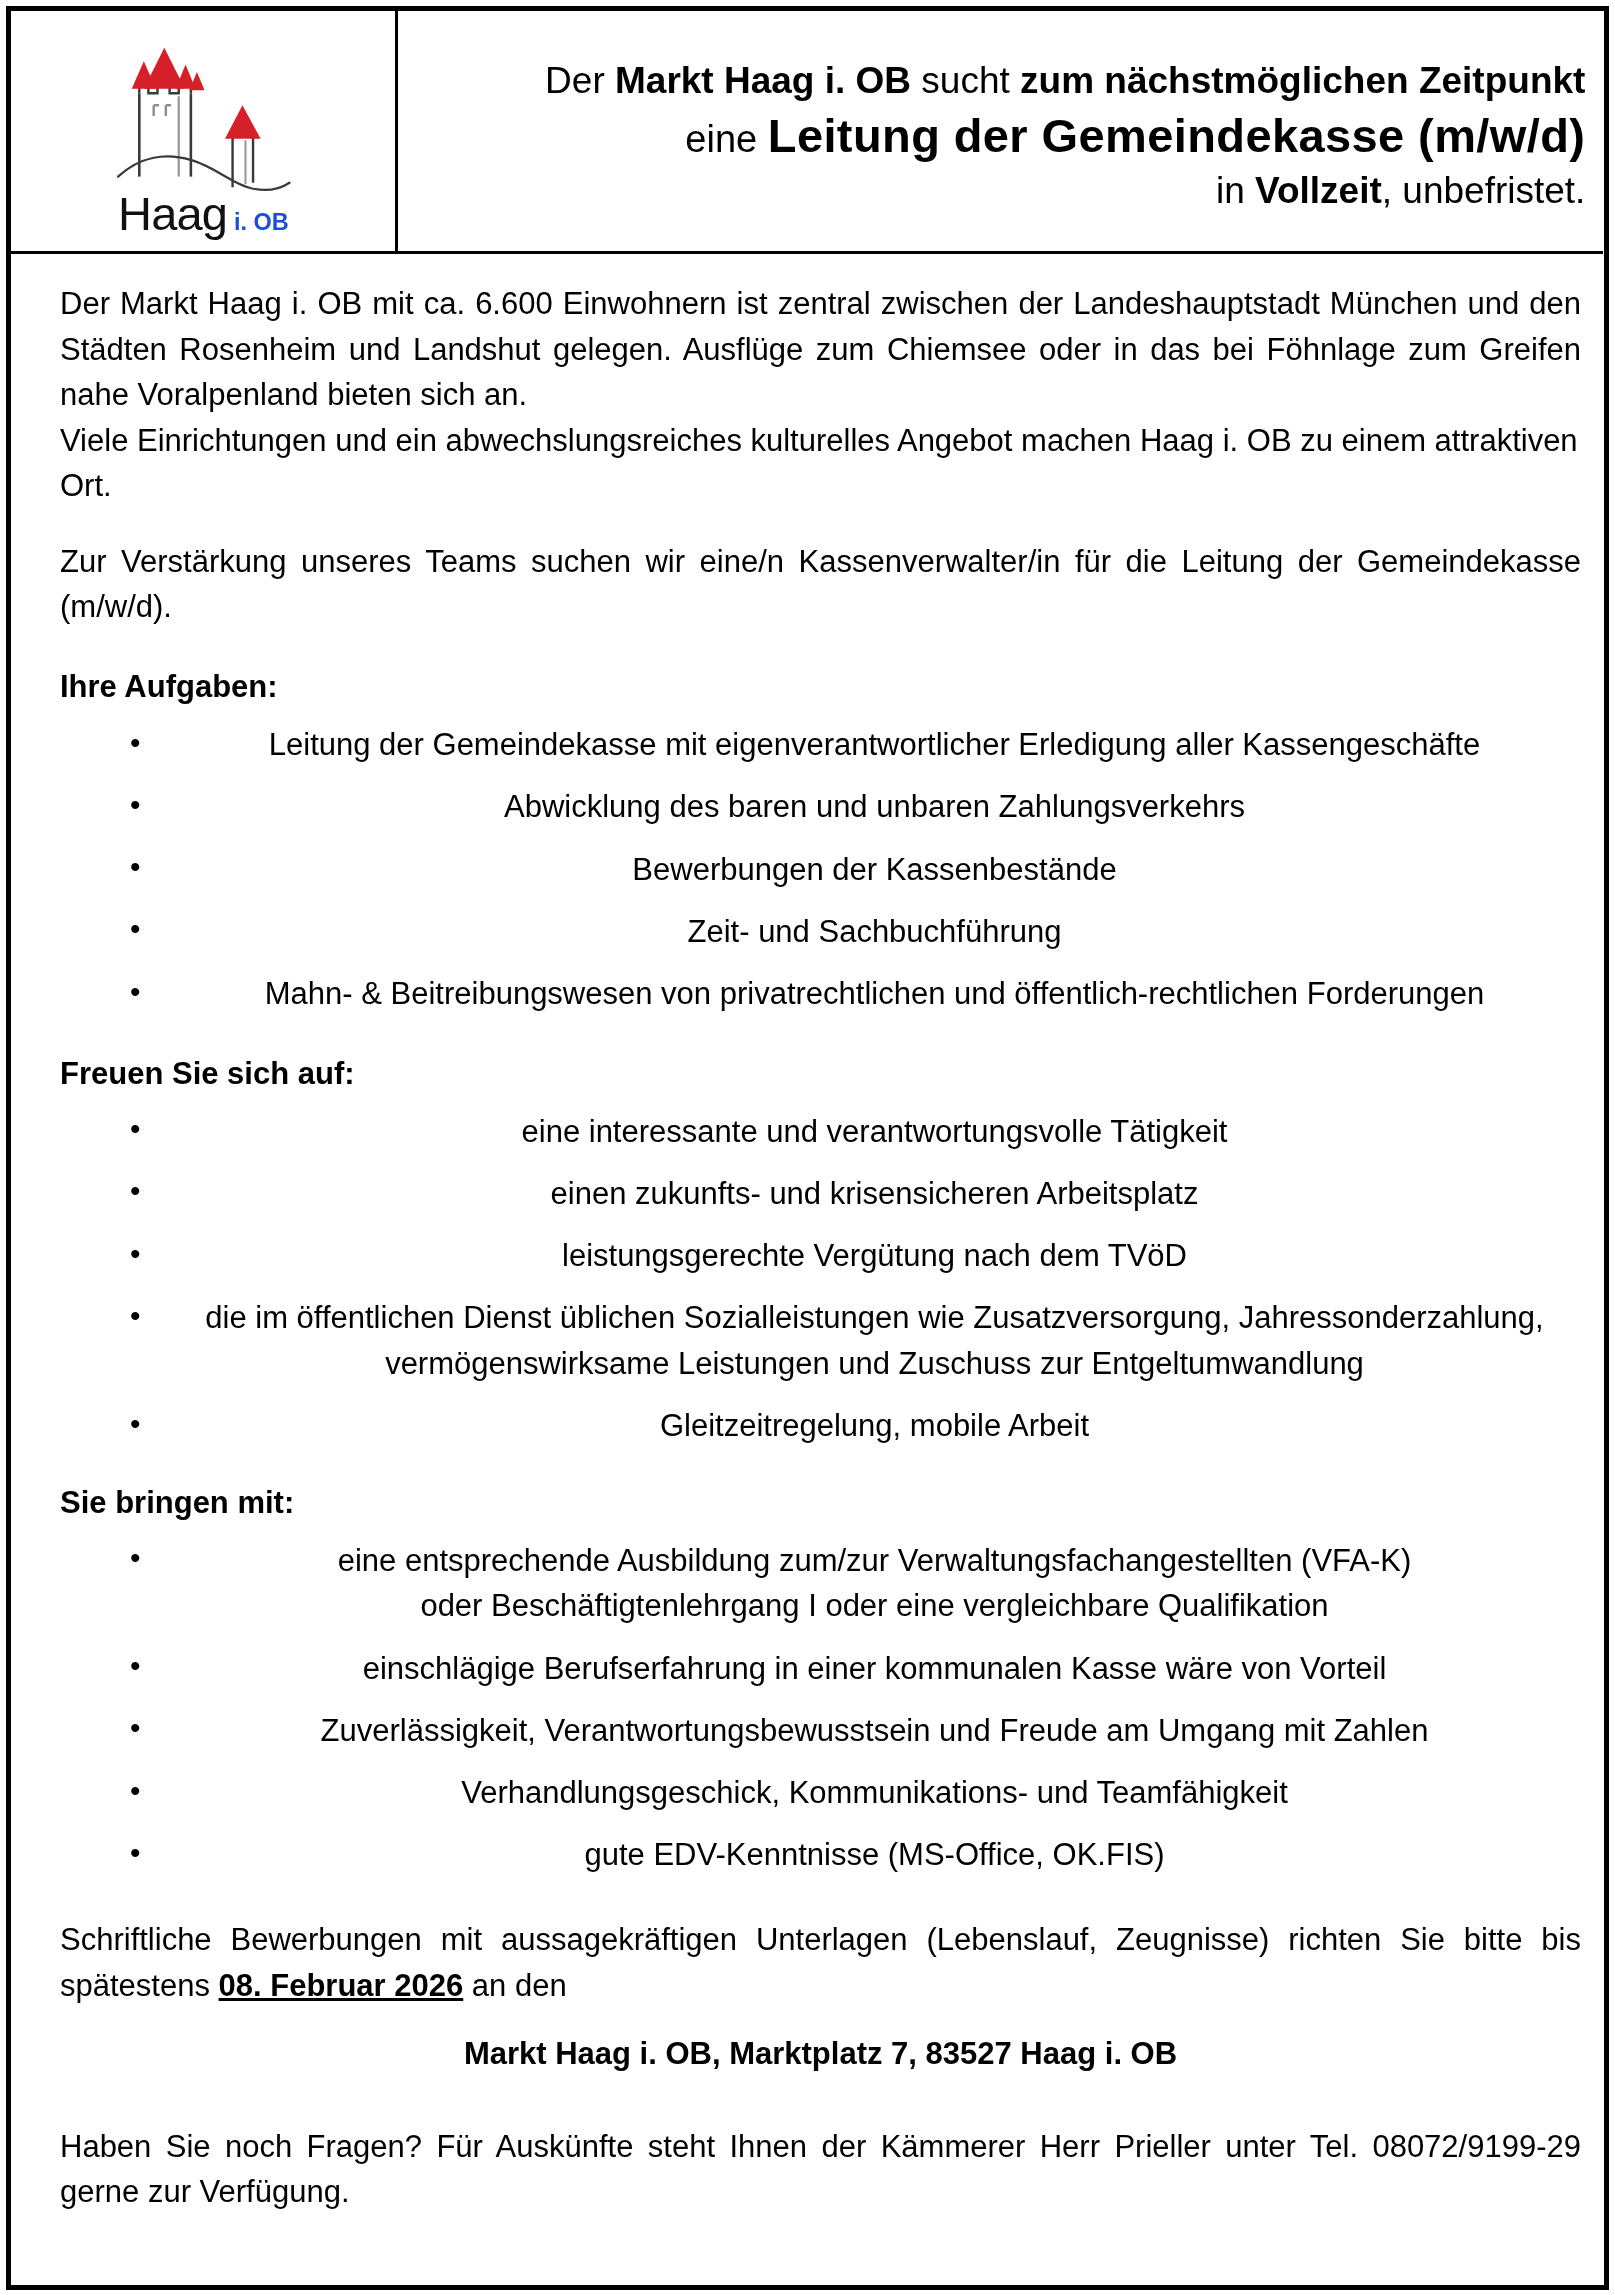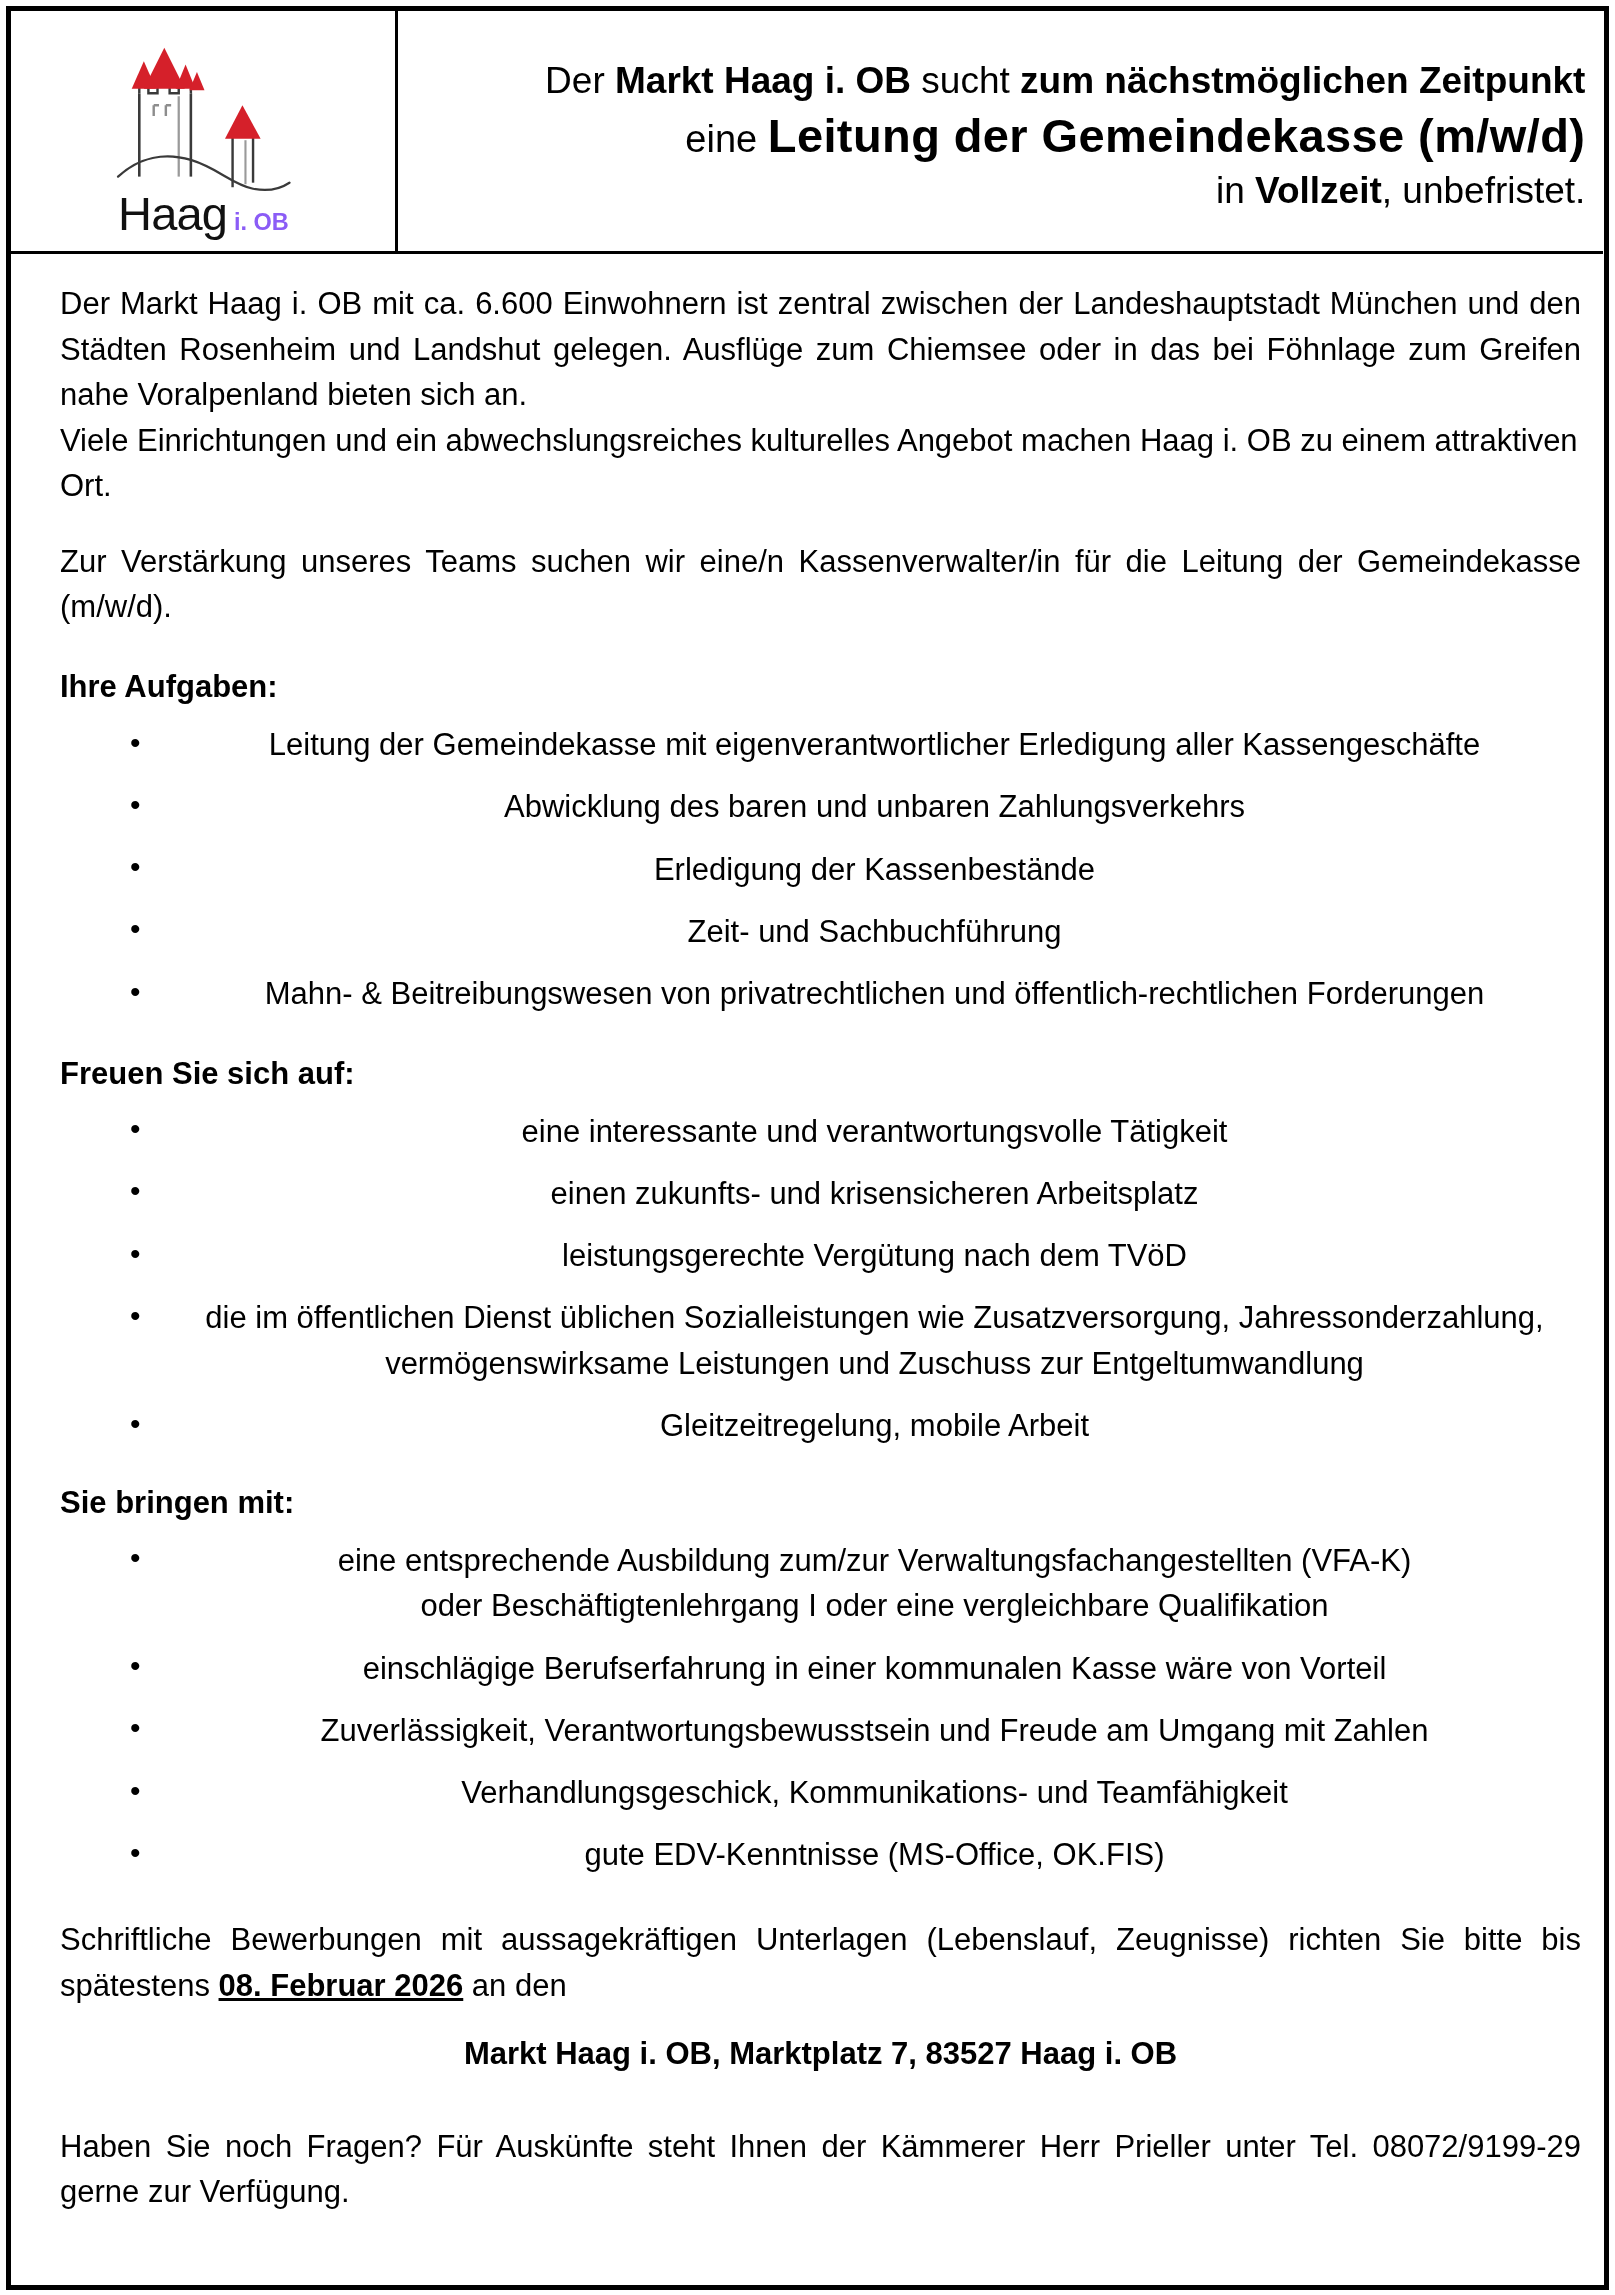--- a/index.html
+++ b/index.html
@@ -73,21 +73,21 @@
   .logo-word .lw-main {
     font-size: 47px;
     font-weight: 400;
     letter-spacing: -0.8px;
     color: #111111;
     line-height: 1;
   }
   .logo-word .lw-sub {
     font-size: 23.5px;
     font-weight: 700;
-    color: #8b5cf6;
+    color: #1d4ed8;
     margin-left: 6.8px;
     line-height: 1;
   }
 
   .title-cell {
     flex: 1 1 auto;
     box-sizing: border-box;
     padding: 16.7px 18px 7.6px 27px;
     display: flex;
     flex-direction: column;
@@ -236,21 +236,21 @@
   <div class="body">
 
     <p class="para">Der Markt Haag i. OB mit ca. 6.600 Einwohnern ist zentral zwischen der Landeshauptstadt München und den Städten Rosenheim und Landshut gelegen. Ausflüge zum Chiemsee oder in das bei Föhnlage zum Greifen nahe Voralpenland bieten sich an.</p>
     <p class="para nojust">Viele Einrichtungen und ein abwechslungsreiches kulturelles Angebot machen Haag i. OB zu einem attraktiven Ort.</p>
     <p class="para gap">Zur Verstärkung unseres Teams suchen wir eine/n Kassenverwalter/in für die Leitung der Gemeindekasse (m/w/d).</p>
 
     <div class="section-head">Ihre Aufgaben:</div>
     <ul class="blist">
       <li>Leitung der Gemeindekasse mit eigenverantwortlicher Erledigung aller Kassengeschäfte</li>
       <li>Abwicklung des baren und unbaren Zahlungsverkehrs</li>
-      <li>Erledigung der Kassenbestände</li>
+      <li>Bewerbungen der Kassenbestände</li>
       <li>Zeit- und Sachbuchführung</li>
       <li>Mahn- &amp; Beitreibungswesen von privatrechtlichen und öffentlich-rechtlichen Forderungen</li>
     </ul>
 
     <div class="section-head">Freuen Sie sich auf:</div>
     <ul class="blist">
       <li>eine interessante und verantwortungsvolle Tätigkeit</li>
       <li>einen zukunfts- und krisensicheren Arbeitsplatz</li>
       <li>leistungsgerechte Vergütung nach dem TVöD</li>
       <li>die im öffentlichen Dienst üblichen Sozialleistungen wie Zusatzversorgung, Jahressonderzahlung, vermögenswirksame Leistungen und Zuschuss zur Entgeltumwandlung</li>

